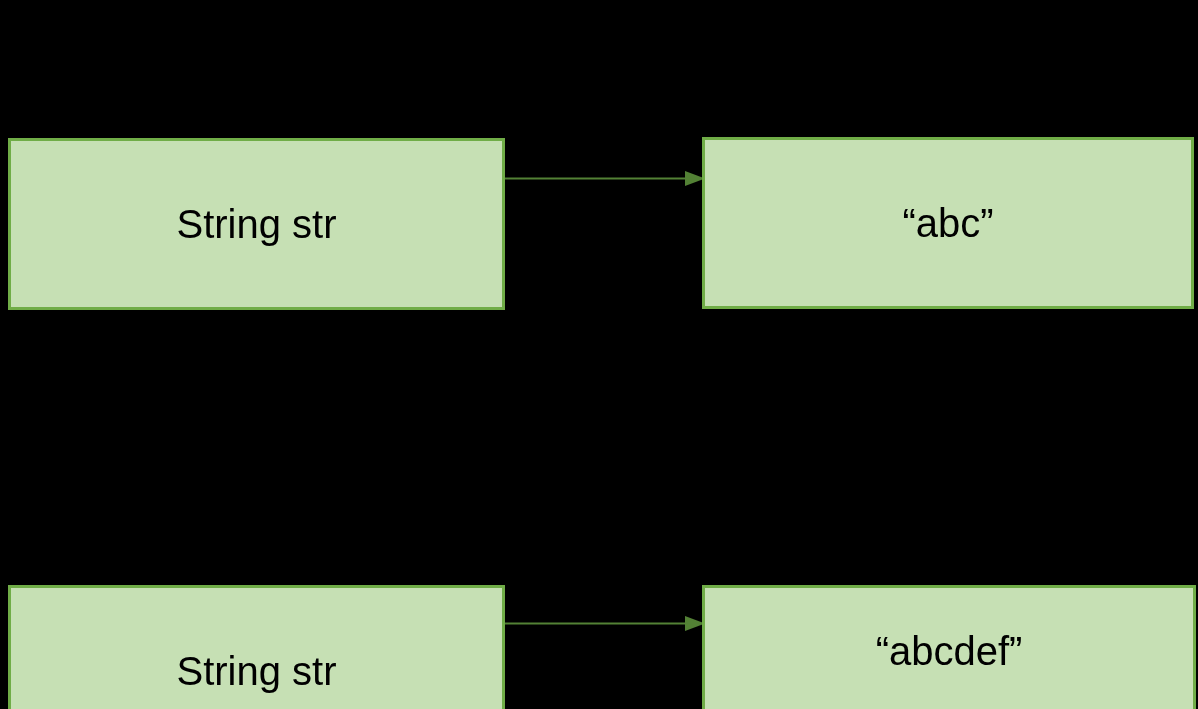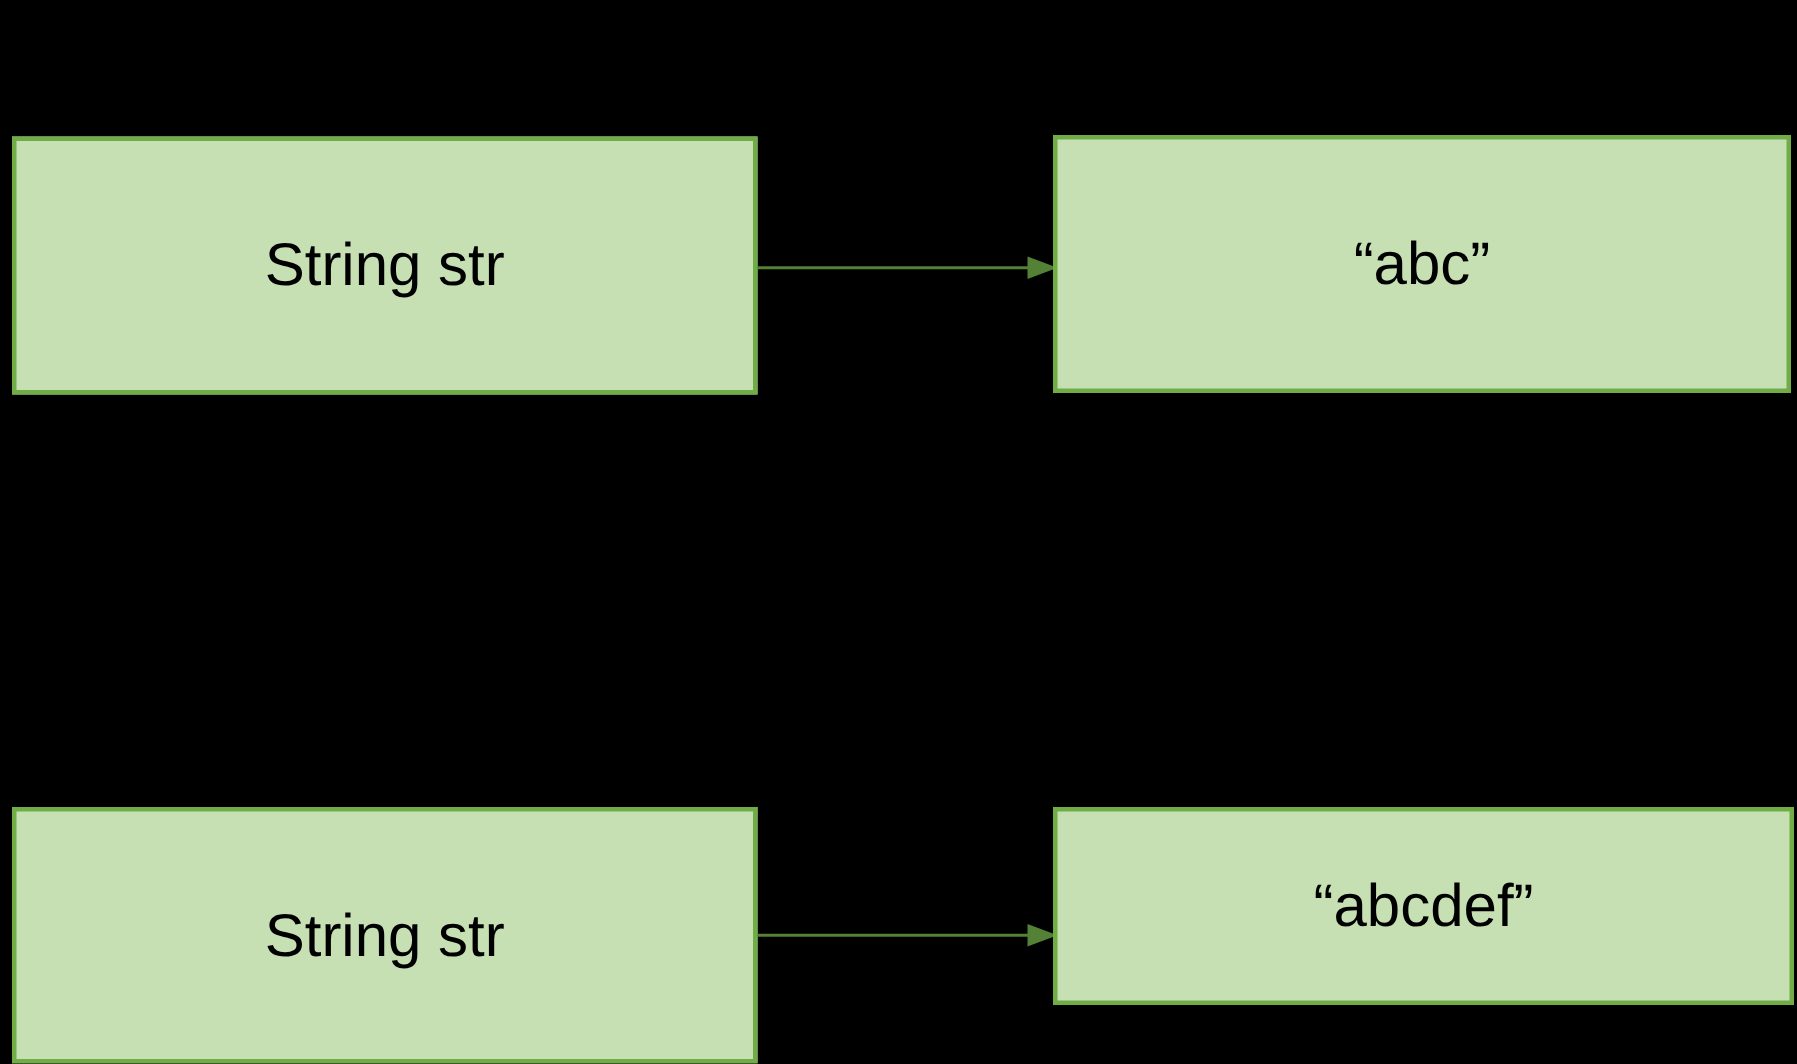--- a/index.html
+++ b/index.html
@@ -18,20 +18,21 @@
     background: var(--background, #000000);
   }
   .box {
     position: absolute;
     box-sizing: border-box;
     background: var(--box-fill, #c6e0b4);
     border: 3px solid var(--box-border, #70ad47);
     display: flex;
     align-items: center;
     justify-content: center;
+    margin-top: 47px;
   }
   .box .label {
     color: var(--text, #000000);
     font-size: 40px;
     line-height: 1;
     white-space: nowrap;
   }
   .var-top    { left: 8px;   top: 91px;  width: 497px; height: 172px; }
   .val-top    { left: 702px; top: 90px;  width: 492px; height: 172px; }
   .var-bottom { left: 8px;   top: 538px; width: 497px; height: 171px; }

